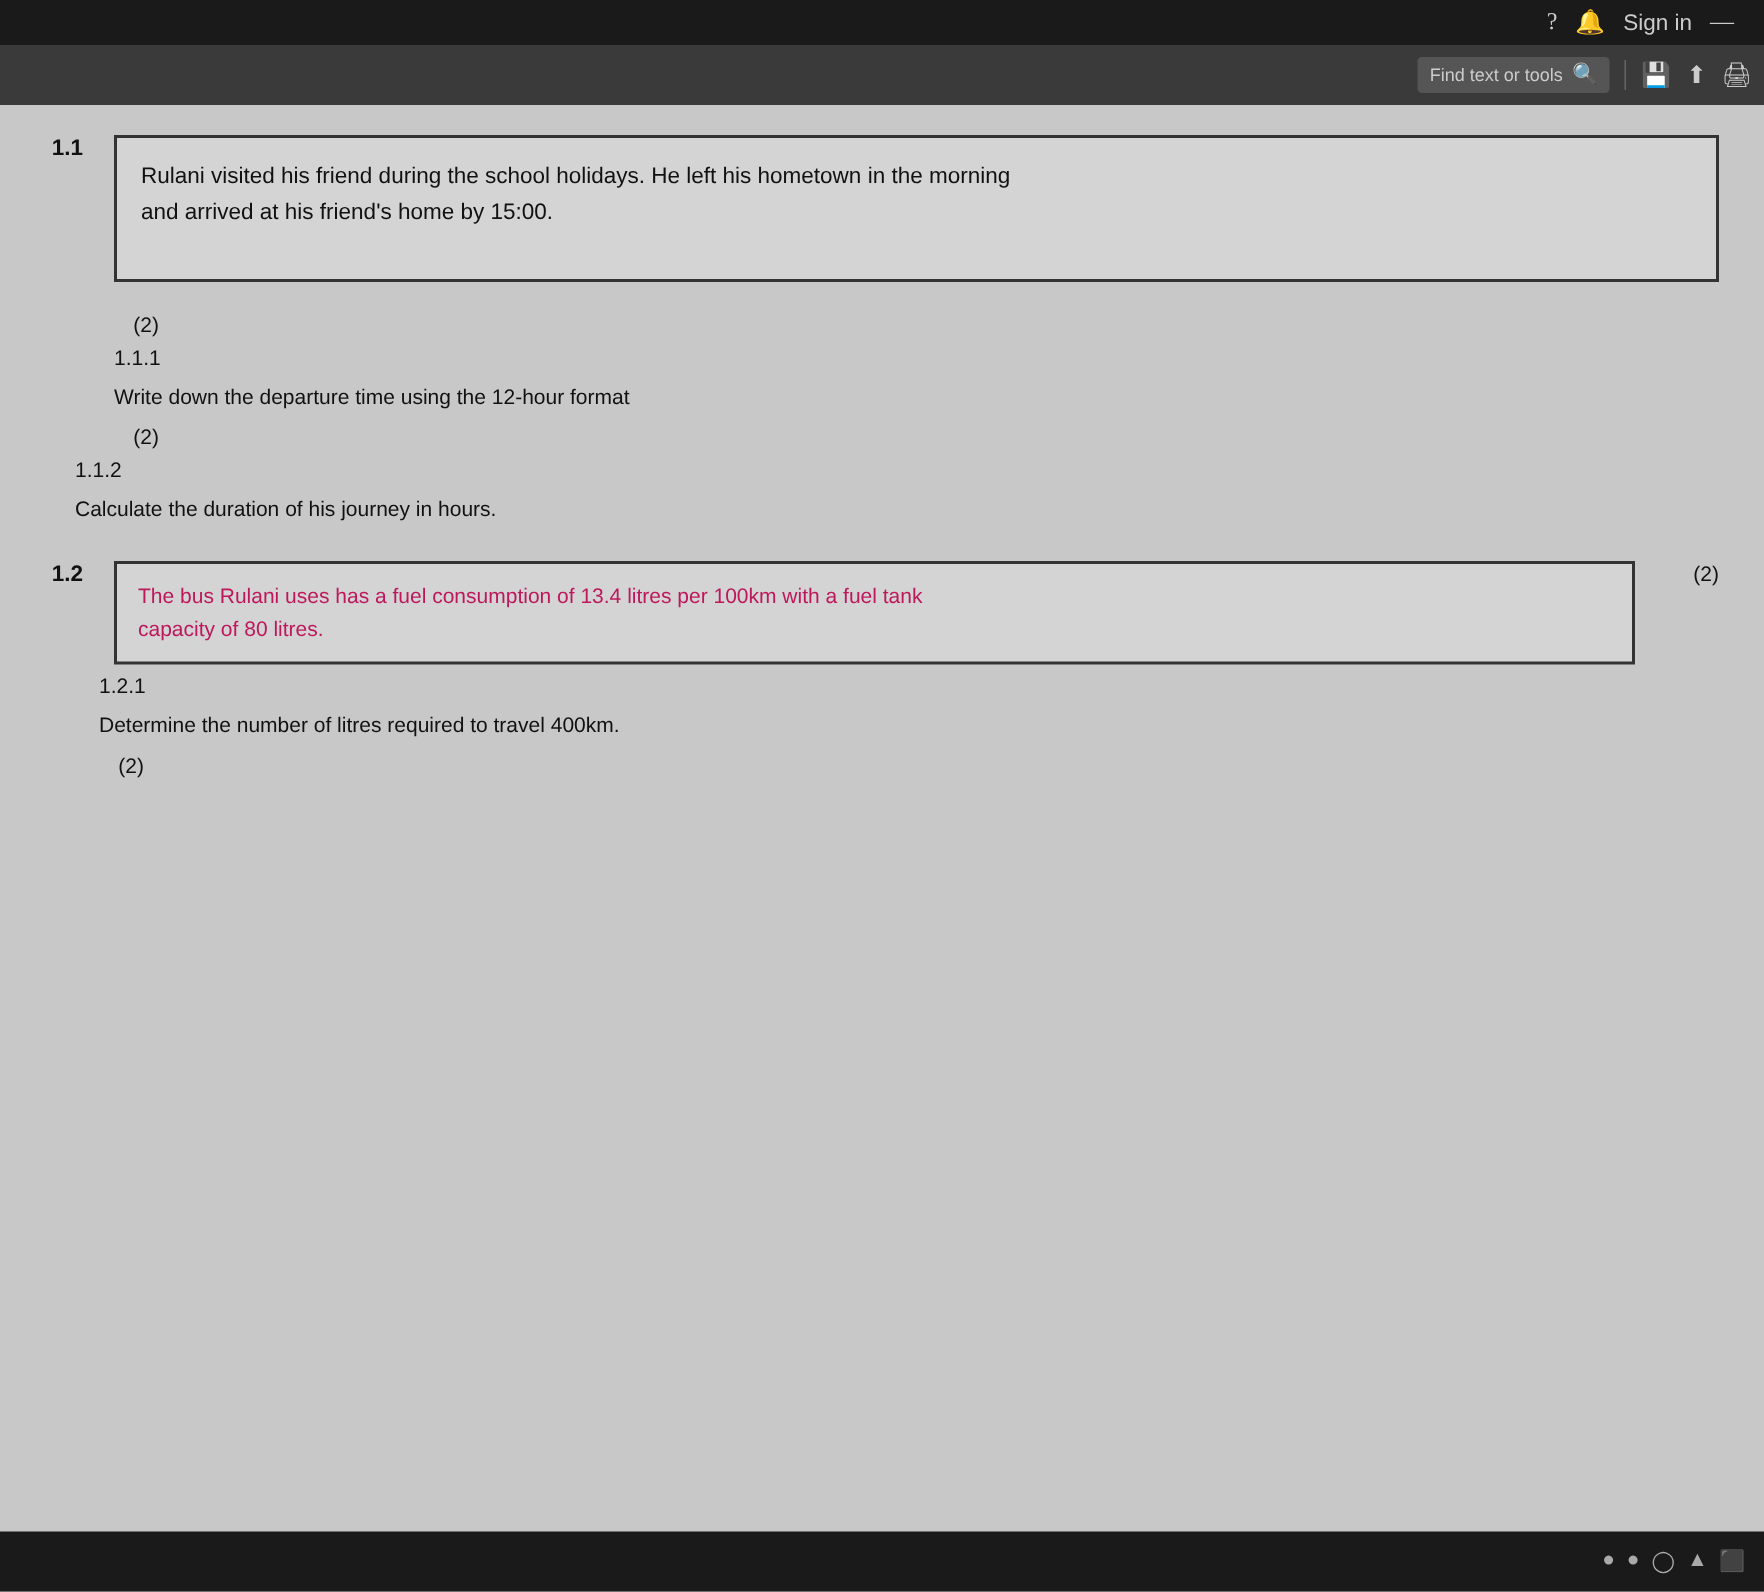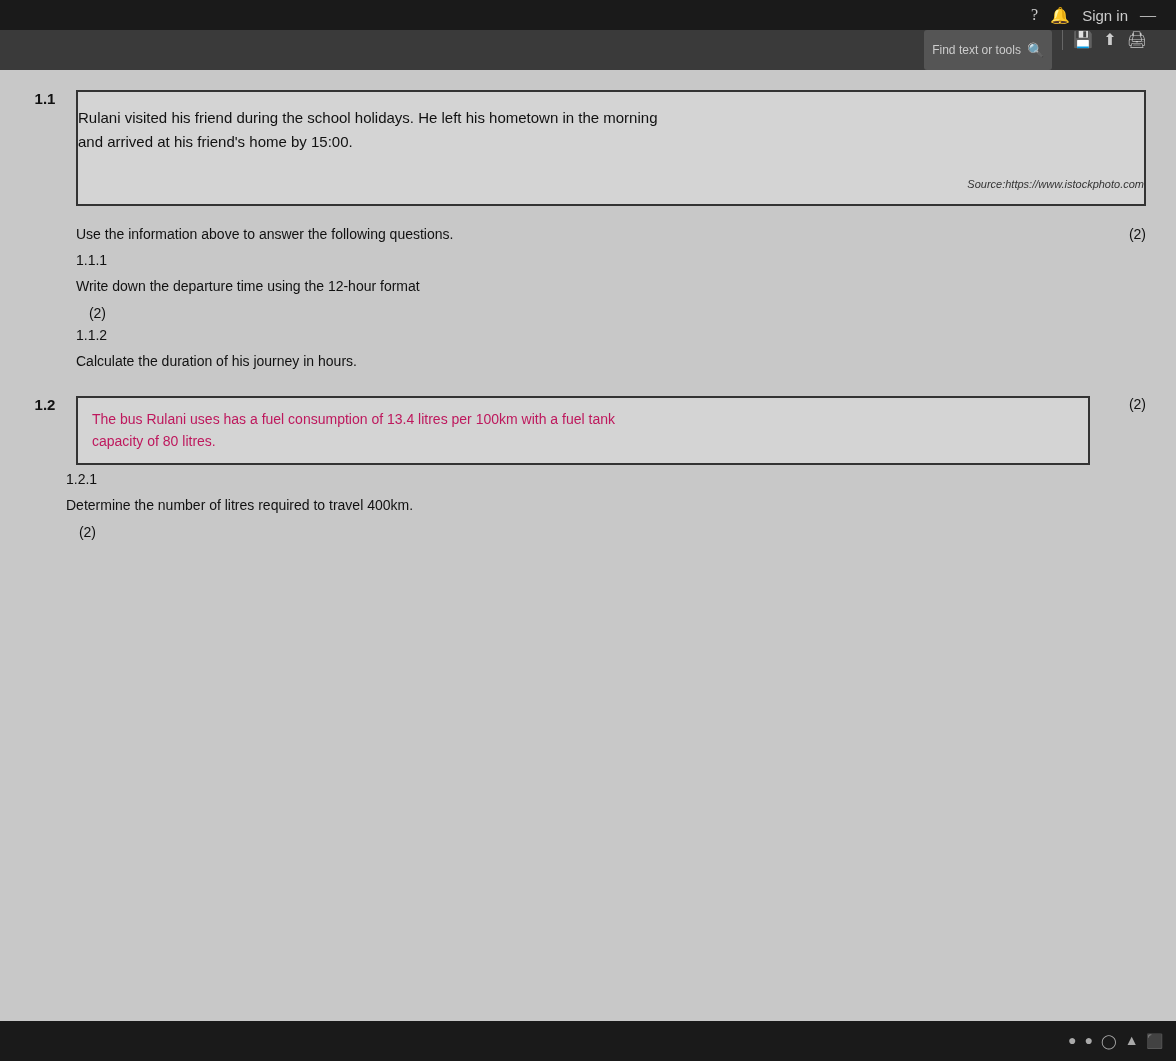--- a/index.html
+++ b/index.html
@@ -36,22 +36,23 @@
 
     
     .second-bar {
       position: absolute;
       top: 30px;
       left: 0;
       width: 100%;
       height: 40px;
       background: #3a3a3a;
       display: flex;
+      align-items: center;
       justify-content: flex-end;
-      padding-right: 29px;
+      padding-right: 8px;
       gap: 10px;
     }
 
     .find-text-box {
       display: flex;
       align-items: center;
       background: #555;
       border-radius: 3px;
       padding: 3px 8px;
       gap: 6px;
@@ -103,21 +104,21 @@
       font-size: 15px;
       font-weight: bold;
       color: #111;
       min-width: 30px;
       font-family: Arial, sans-serif;
       text-align: center;
     }
 
     .question-box {
       border: 2px solid #333;
-      padding: 14px 0;
+      padding: 14px 16px;
       flex: 1;
       background: #d4d4d4;
     }
 
     .question-text {
       font-size: 15px;
       color: #111;
       line-height: 1.6;
       font-family: Arial, sans-serif;
     }
@@ -320,37 +321,35 @@
 
   <div class="question-section">
     <div class="question-number">1.1</div>
     <div class="question-box">
       <div class="question-text">Rulani visited his friend during the school holidays. He left his hometown in the morning</div>
       <div class="question-text">and arrived at his friend's home by 15:00.</div>
       <br>
 
       
 
-      <div class="source-text">Source:https://www.istockphoto.com</div>
     </div>
   </div>
 
   <div class="sub-questions">
     <div style="display:flex;justify-content:space-between;margin-left:46px;margin-right:0px;">
-      <div class="use-info-text" style="margin-left:0;">Use the information above to answer the following questions.</div>
       <div class="marks">(2)</div>
     </div>
 
     <div class="sub-question-row" style="margin-left:46px;">
       <div class="sub-q-number">1.1.1</div>
       <div class="sub-q-text">Write down the departure time using the 12-hour format</div>
       <div class="marks">(2)</div>
     </div>
 
-    <div class="sub-question-row" style="margin-left:46px;">
+    <div class="sub-question-row" style="margin-left:20px;">
       <div class="sub-q-number">1.1.2</div>
       <div class="sub-q-text">Calculate the duration of his journey in hours.</div>
       <div class="marks"></div>
     </div>
   </div>
 
   <div style="margin-top:16px;">
     <div class="q12-section">
       <div class="question-number">1.2</div>
       <div class="q12-box">

